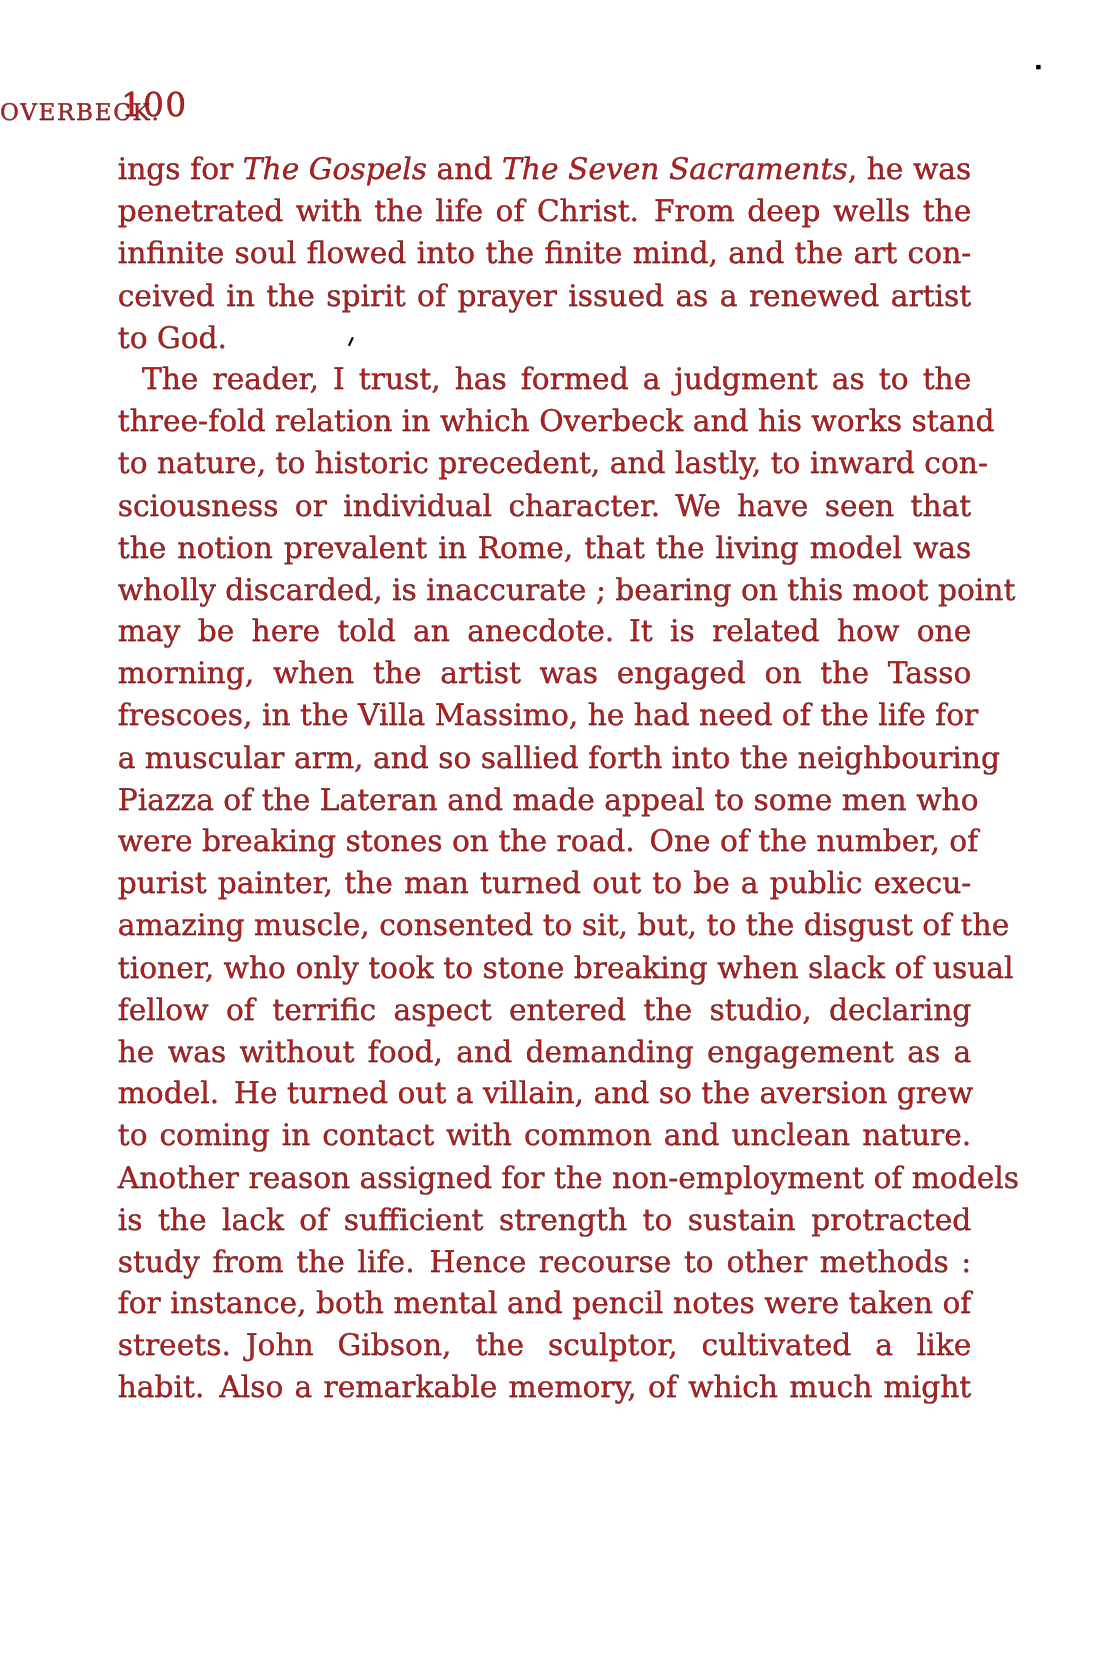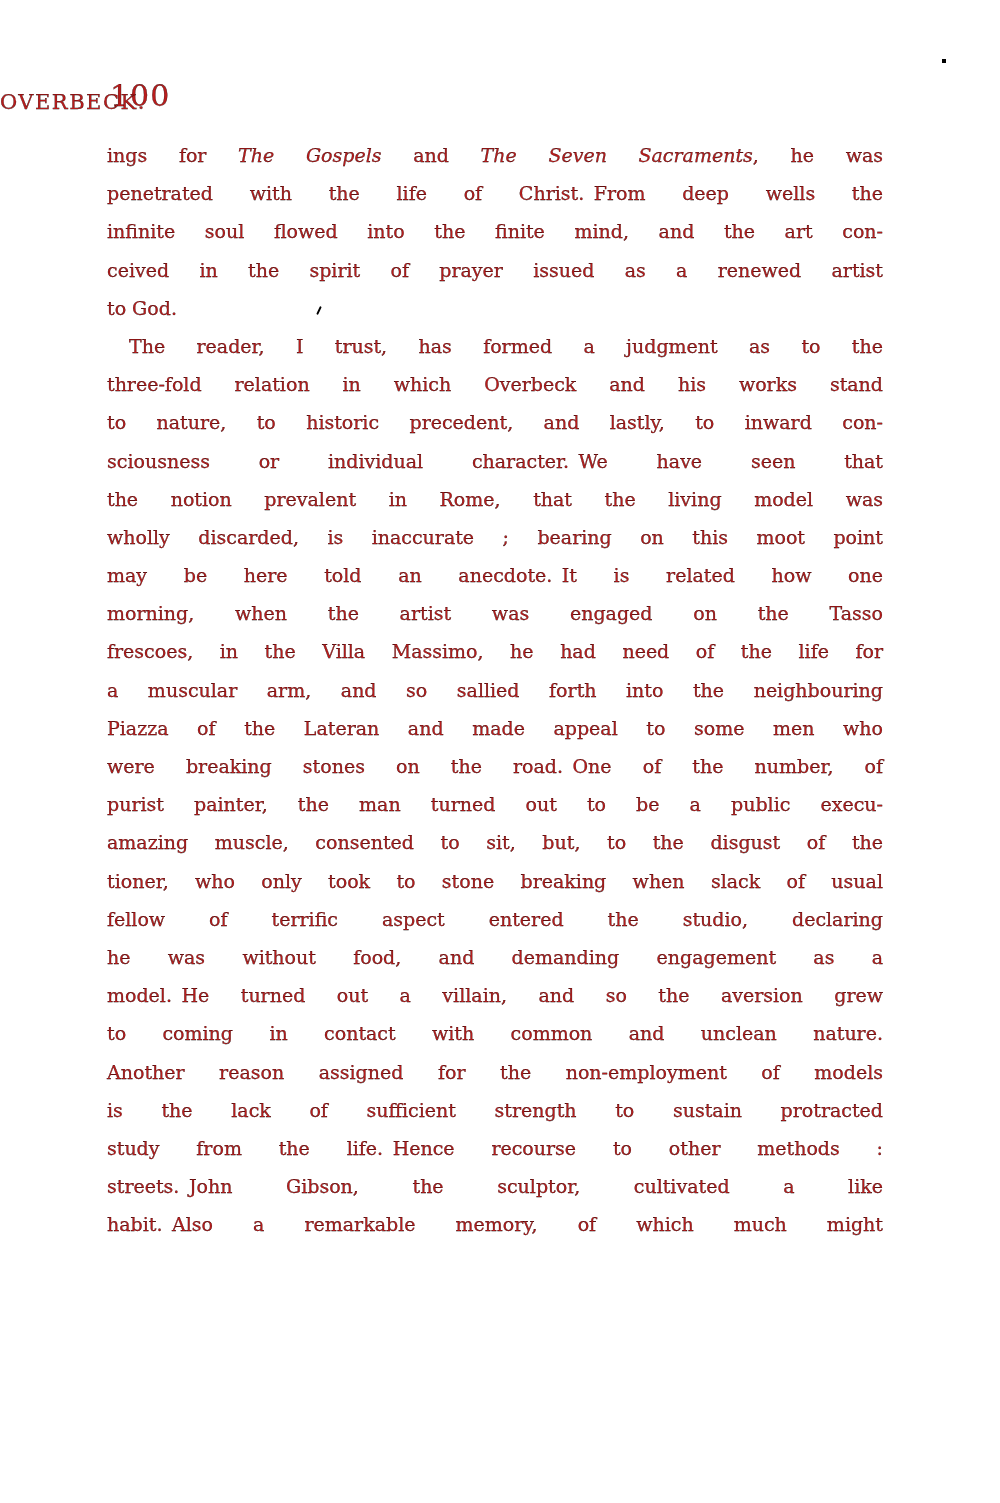--- a/index.html
+++ b/index.html
@@ -37,21 +37,21 @@
   }
   .text-block {
     position: absolute;
     left: 107px;
     top: 136px;
     width: 776px;
   }
   .line {
     height: 38.2px;
     line-height: 38.2px;
-    font-size: 19px;
+    font-size: 27px;
     text-align: justify;
     text-align-last: justify;
     white-space: nowrap;
   }
   .line.no-just {
     text-align: right;
     text-align-last: left;
   }
   .line.indent {
     text-indent: 22px;
@@ -105,19 +105,20 @@
       <div class="line"><span class="rm">purist painter, the man turned out to be a public execu-</span></div>
       <div class="line"><span class="rm">amazing muscle, consented to sit, but, to the disgust of the</span></div>
       <div class="line"><span class="rm">tioner, who only took to stone breaking when slack of usual</span></div>
       <div class="line"><span class="rm">fellow of terrific aspect entered the studio, declaring</span></div>
       <div class="line"><span class="rm">he was without food, and demanding engagement as a</span></div>
       <div class="line"><span class="rm">model. He turned out a villain, and so the aversion grew</span></div>
       <div class="line"><span class="rm">to coming in contact with common and unclean nature.</span></div>
       <div class="line"><span class="rm">Another reason assigned for the non-employment of models</span></div>
       <div class="line"><span class="rm">is the lack of sufficient strength to sustain protracted</span></div>
       <div class="line"><span class="rm">study from the life. Hence recourse to other methods :</span></div>
+      <div class="line"><span class="rm">for instance, both mental and pencil notes were taken of</span></div>
       <div class="line"><span class="rm">streets. John Gibson, the sculptor, cultivated a like</span></div>
       <div class="line"><span class="rm">habit. Also a remarkable memory, of which much might</span></div>
     </main>
 
   <span class="speck speck-a"></span>
   <span class="speck speck-b"></span>
 </div>
 
 </body></html>

